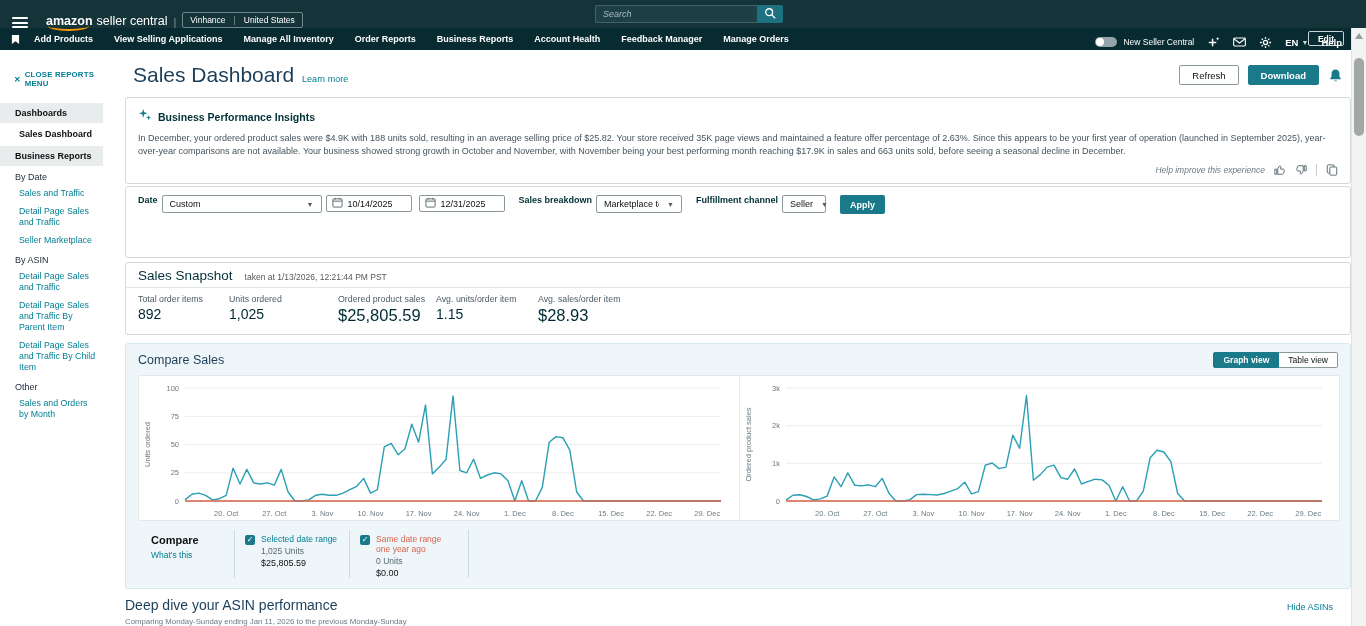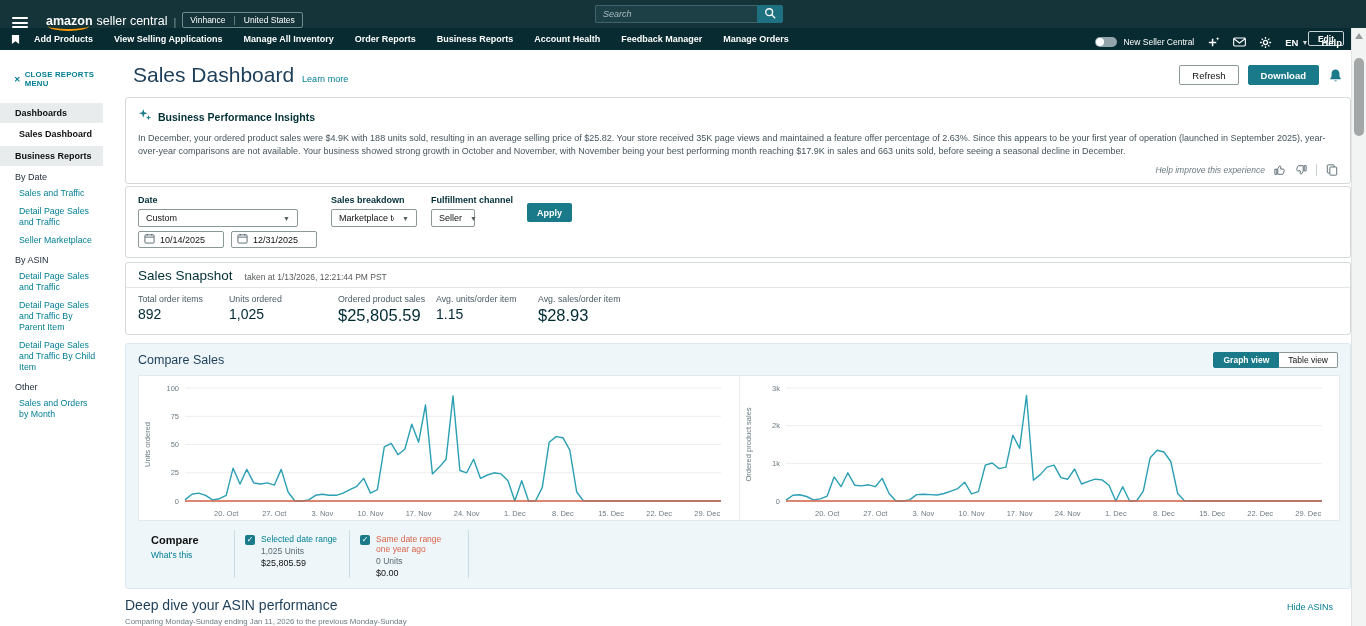--- a/index.html
+++ b/index.html
@@ -67,29 +67,29 @@
   .card { margin-left:22px; width:1226px; border:1px solid #d5d9d9; border-radius:3px; background:#fff; }
   .insights { height:87px; position:relative; padding:10px 12px; }
   .insights-title-row { display:flex; align-items:center; gap:6px; }
   .insights-title { font-size:10.5px; font-weight:bold; color:#002f36; }
   .insights-body { margin-top:6px; font-size:9px; line-height:1.45; color:#44545c; max-width:1200px; }
   .insights-footer { position:absolute; right:12px; bottom:7px; display:flex; align-items:center; gap:9px; }
   .insights-feedback { font-size:8.5px; font-style:italic; color:#6b7a82; }
   .vdiv-sm { width:1px; height:12px; background:#c8cfd2; }
 
   .filters { margin-top:2px; height:72px; padding:8px 12px; display:flex; gap:14px; }
-  .fcol { display:flex; flex-direction:column; gap:4px; }
+  .fcol { display:flex; gap:4px; }
   .flabel { font-size:9px; font-weight:bold; color:#002f36; }
   .select { height:18px; border:1px solid #8b9898; border-radius:2px; background:#fff; display:flex;
     align-items:center; padding:0 7px; font-size:9px; color:#0f1111; cursor:pointer; }
   .select .chevron { margin-left:auto; font-size:7px; color:#55605f; padding-left:8px; }
   .dates-row { display:flex; gap:7px; }
   .date-input { width:86px; height:17px; border:1px solid #8b9898; border-radius:2px; display:flex;
     align-items:center; gap:5px; padding:0 5px; font-size:9px; background:#fff; cursor:text; }
-  .btn-apply { height:19px; margin-top:8px; padding:0 10px; background:#1b7a8a; color:#fff; border:none;
+  .btn-apply { height:19px; margin-top:0; padding:0 10px; background:#1b7a8a; color:#fff; border:none;
     border-radius:2px; font-size:9px; font-weight:bold; cursor:pointer; }
 
   .snapshot { margin-top:4px; }
   .snap-head { padding:5px 12px 4px; border-bottom:1px solid #e3e6e6; display:flex; align-items:baseline; gap:12px; }
   .snap-title { font-size:13.5px; color:#002f36; }
   .snap-taken { font-size:8.5px; color:#565959; }
   .metrics { display:flex; padding:6px 12px 9px; }
   .metric:nth-child(1){ width:91px; } .metric:nth-child(2){ width:109px; }
   .metric:nth-child(3){ width:98px; } .metric:nth-child(4){ width:102px; }
   .metric-label { font-size:8.8px; color:#4a5b63; }

